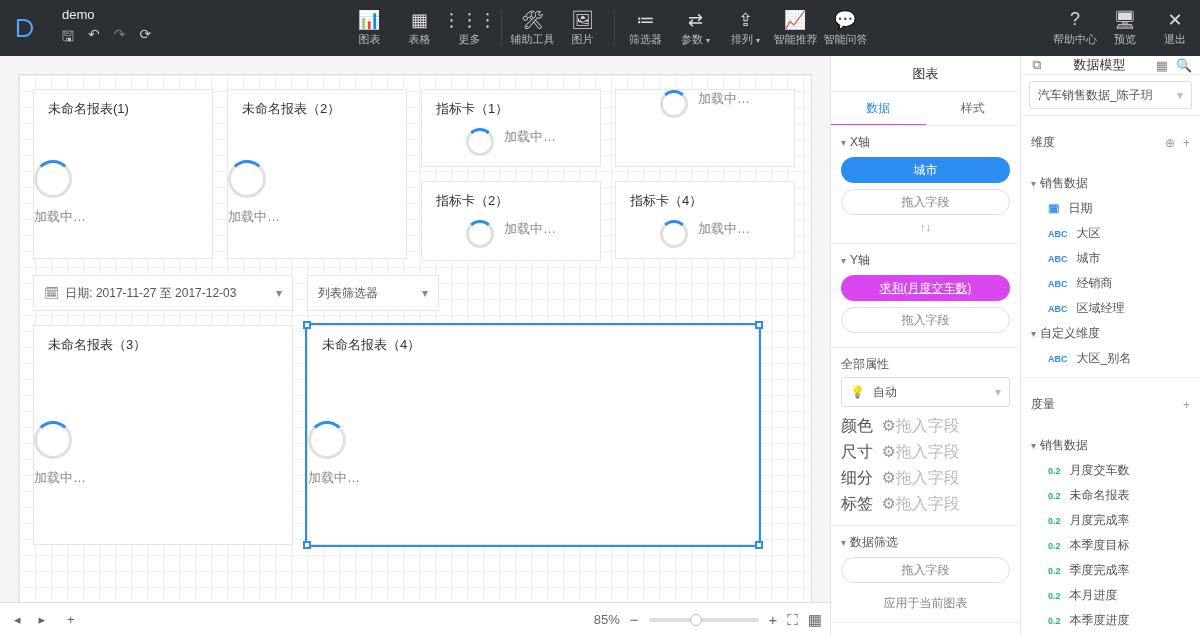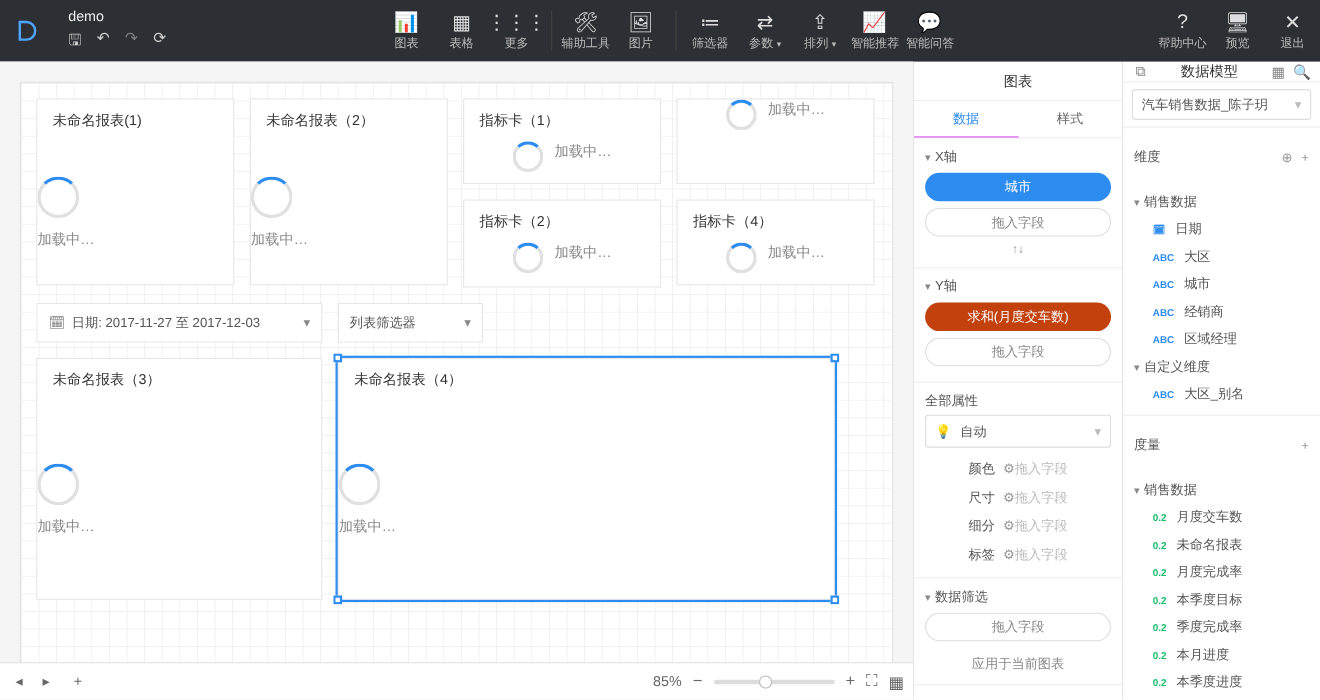--- a/index.html
+++ b/index.html
@@ -69,26 +69,26 @@
 .chart-panel { width: 190px; border-left: 1px solid #e5e5e5; display: flex; flex-direction: column; background: #fff; }
 .panel-title { height: 36px; display: flex; align-items: center; justify-content: center; font-size: 13px; border-bottom: 1px solid #eee; }
 .sub-tabs { display: flex; height: 34px; border-bottom: 1px solid #eee; }
 .sub-tab { flex: 1; display: flex; align-items: center; justify-content: center; font-size: 12px; color: #666; cursor: pointer; }
 .sub-tab.active { color: #2d8cf0; border-bottom: 1px solid #d946ef; }
 .cfg-scroll { flex: 1; overflow: auto; }
 .cfg-section { border-bottom: 1px solid #eee; padding: 8px 10px; }
 .cfg-head { display: flex; align-items: center; font-size: 12px; color: #555; margin-bottom: 6px; gap: 4px; }
 .pill { border-radius: 14px; height: 26px; display: flex; align-items: center; justify-content: center; font-size: 12px; margin-bottom: 6px; }
 .pill-blue { background: #2d8cf0; color: #fff; }
-.pill-green { background: #c2410c; color: #fff; }
+.pill-green { background: #d946ef; color: #fff; text-decoration: underline; }
 .pill-ghost { border: 1px solid #ddd; color: #888; background: #fff; }
 .swap { text-align: center; color: #999; font-size: 11px; margin: 2px 0; }
 .attr-select { border: 1px solid #ddd; height: 30px; display: flex; align-items: center; padding: 0 8px; font-size: 12px; color: #555; border-radius: 3px; margin-bottom: 6px; }
 .bulb { color: #2d8cf0; margin-right: 8px; }
-.attr-row { display: flex; align-items: center; justify-content: center; font-size: 12px; color: #555; height: 26px; }
+.attr-row { display: flex; align-items: center; justify-content: flex-start; font-size: 16px; color: #555; height: 26px; }
 .attr-row .gear { color: #999; margin-left: 4px; }
 .attr-place { color: #bbb; }
 .apply-note { font-size: 12px; color: #888; text-align: center; padding: 6px 0 2px; }
 
 
 .model-panel { width: 180px; border-left: 1px solid #e5e5e5; display: flex; flex-direction: column; background: #fff; }
 .model-head { height: 36px; display: flex; align-items: center; padding: 0 8px; border-bottom: 1px solid #eee; gap: 6px; }
 .model-head-title { flex: 1; text-align: center; font-size: 13px; }
 .model-head .mh-icon { color: #888; cursor: pointer; width: 16px; text-align: center; }
 .model-ds { padding: 6px 8px; }

